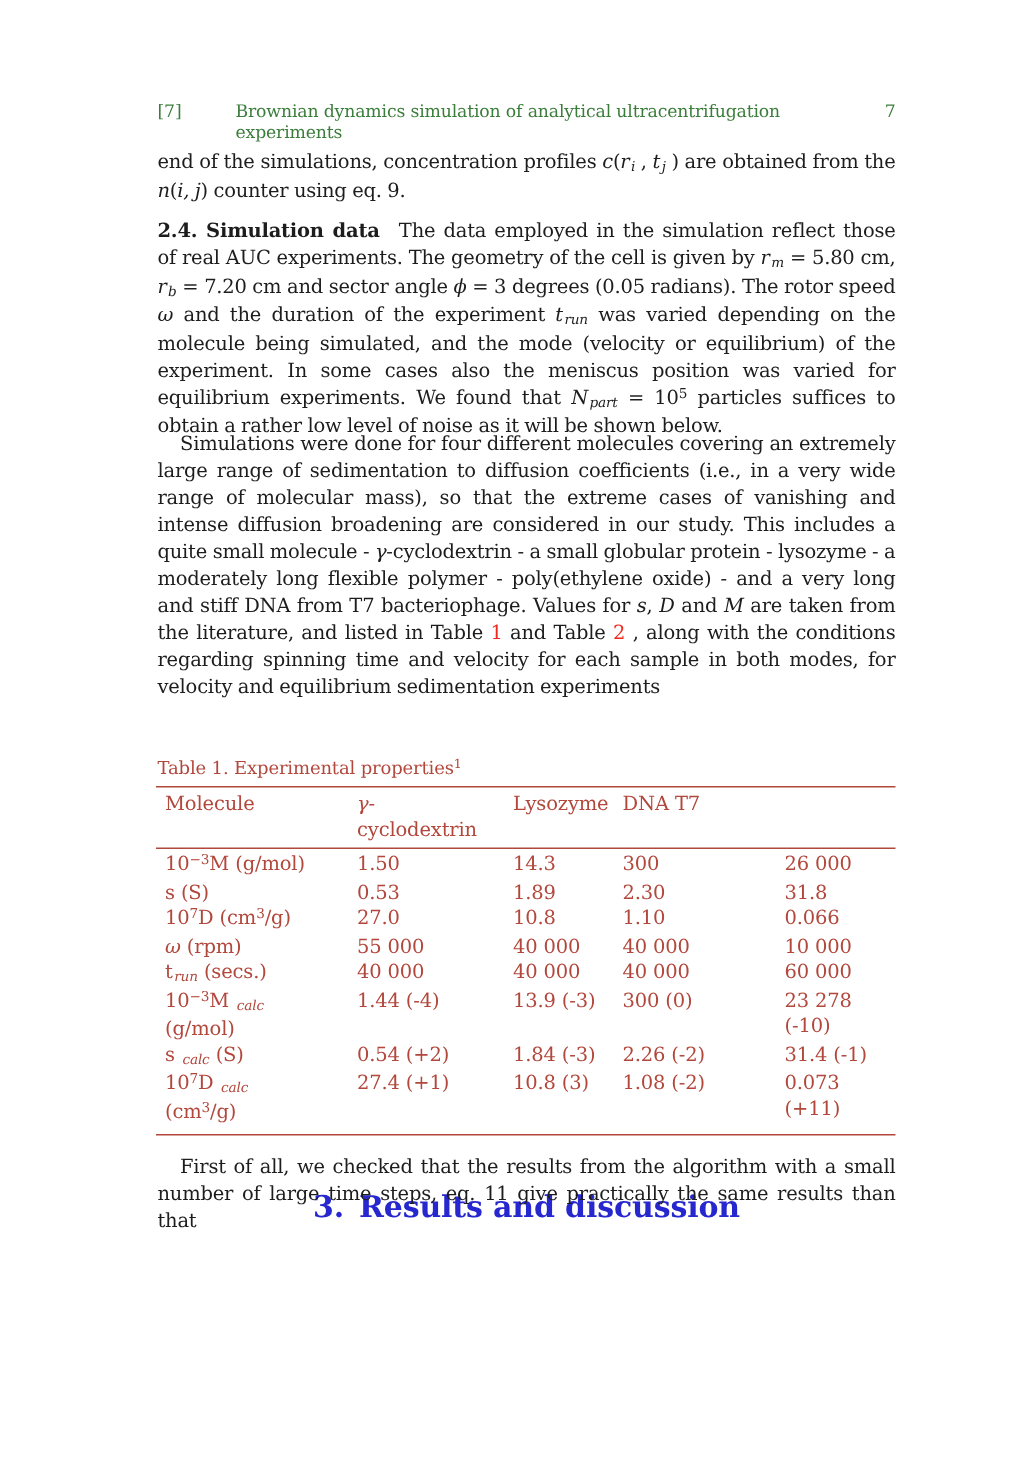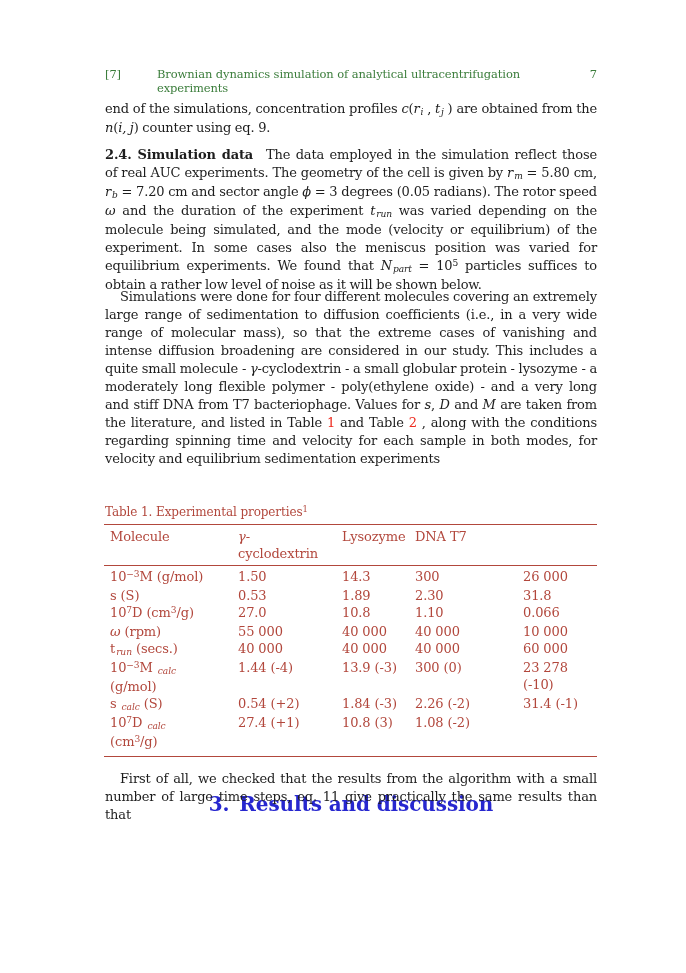--- a/index.html
+++ b/index.html
@@ -216,20 +216,24 @@
         </div>
         <div class="td">
           <div class="cline">27.4 (+1)</div>
         </div>
         <div class="td">
           <div class="cline">10.8 (3)</div>
         </div>
         <div class="td">
           <div class="cline">1.08 (-2)</div>
         </div>
+        <div class="td">
+          <div class="cline">0.073</div>
+          <div class="cline">(+11)</div>
+        </div>
       </div>
     </div>
 
   <div class="section-heading">3. Results and discussion</div>
 
   <div class="para indent" id="p5"><span class="seg-p">First of all, we checked that the results from the algorithm with a small number of large time steps, eq. 11 give practically the same results than that</span></div>
 
 </div>
 
 </body></html>

